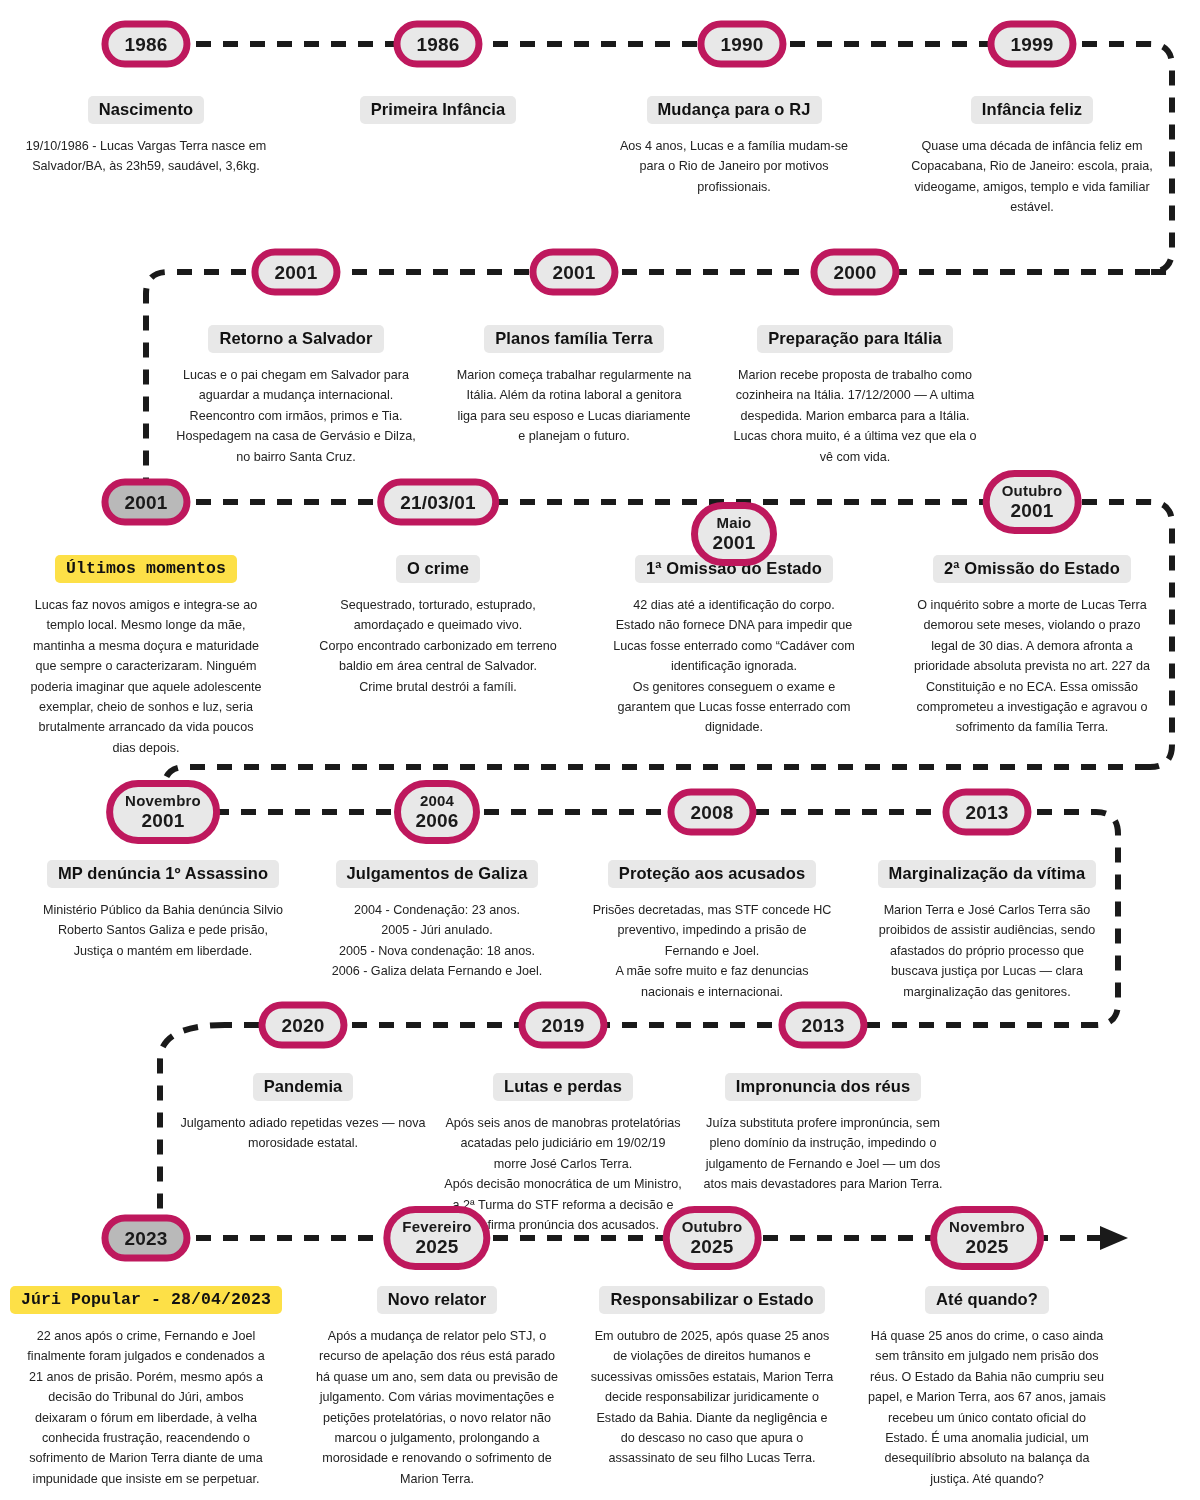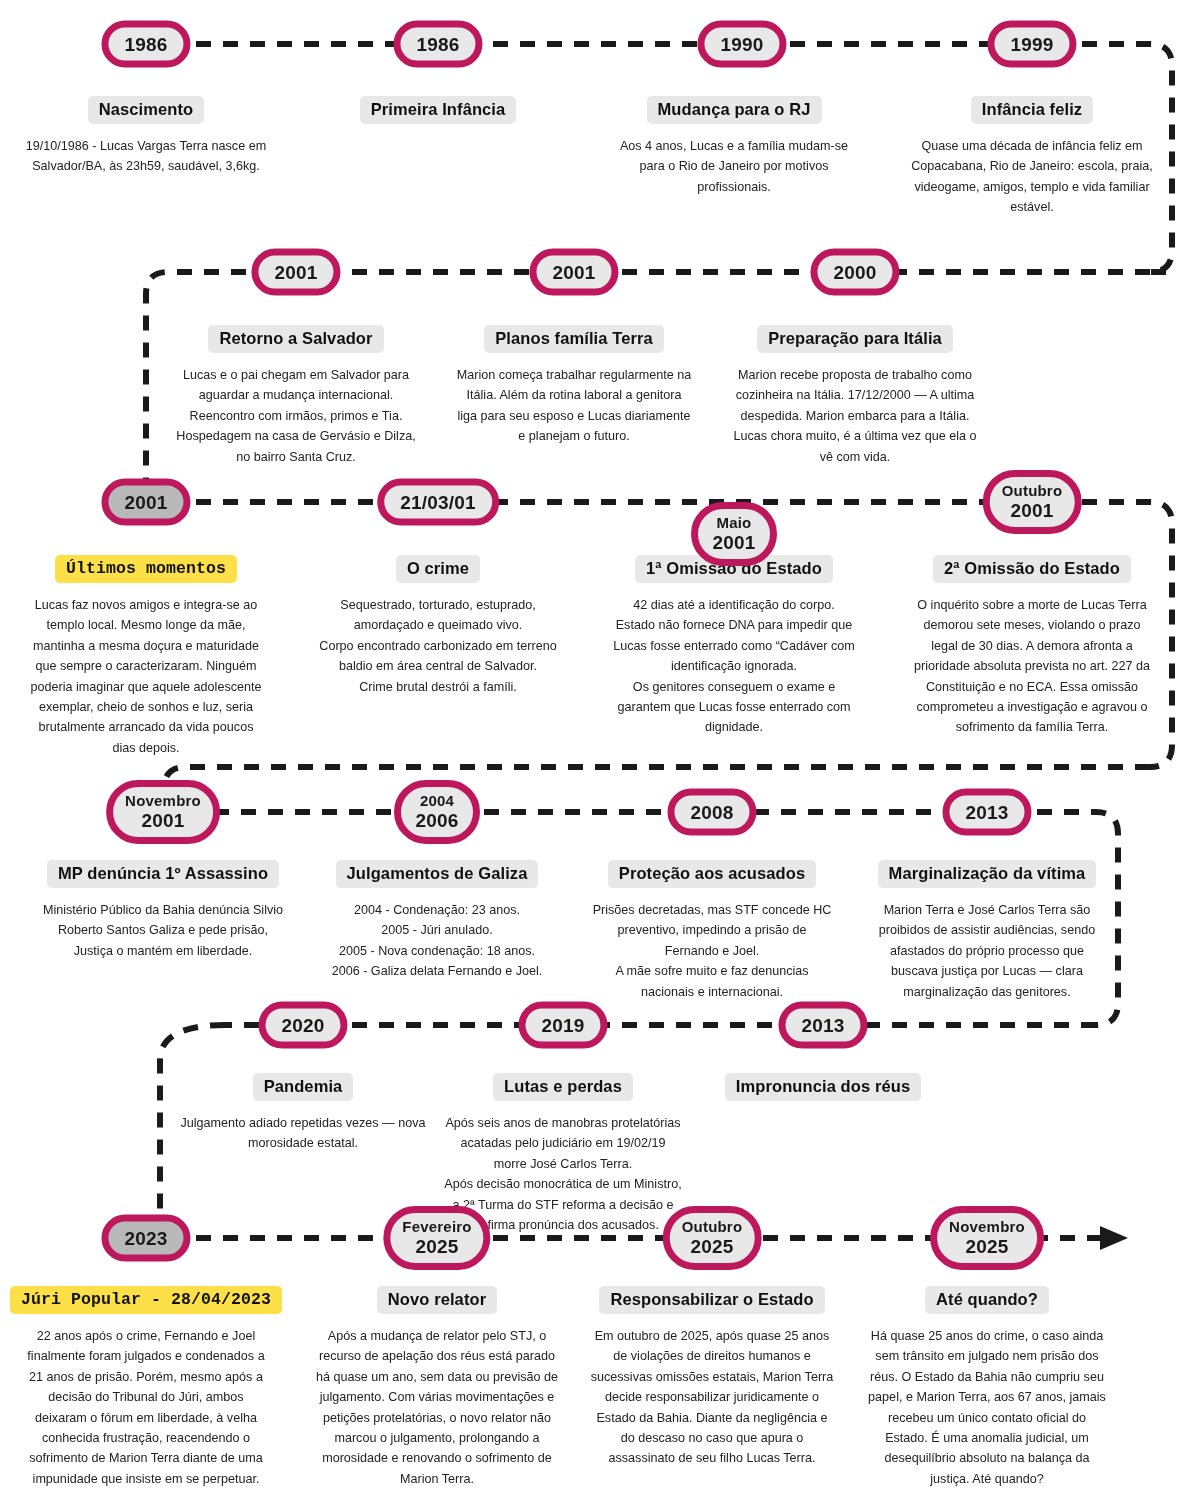--- a/index.html
+++ b/index.html
@@ -195,21 +195,24 @@
       <div class="card" style="left: 303px; top: 1073px; width: 300px;"><div class="card-title">Pandemia</div><div class="card-body">Julgamento adiado repetidas vezes — nova
 morosidade estatal.</div></div>
       <div class="badge" style="left: 563px; top: 1025px;">2019</div>
       <div class="card" style="left: 563px; top: 1073px; width: 300px;"><div class="card-title">Lutas e perdas</div><div class="card-body">Após seis anos de manobras protelatórias
 acatadas pelo judiciário em 19/02/19
 morre José Carlos Terra.
 Após decisão monocrática de um Ministro,
 a 2ª Turma do STF reforma a decisão e
 confirma pronúncia dos acusados.</div></div>
       <div class="badge" style="left: 823px; top: 1025px;">2013</div>
-      <div class="card" style="left: 823px; top: 1073px; width: 300px;"><div class="card-title">Impronuncia dos réus</div></div>
+      <div class="card" style="left: 823px; top: 1073px; width: 300px;"><div class="card-title">Impronuncia dos réus</div><div class="card-body">Juíza substituta profere impronúncia, sem
+pleno domínio da instrução, impedindo o
+julgamento de Fernando e Joel — um dos
+atos mais devastadores para Marion Terra.</div></div>
       <div class="badge highlight" style="left: 146px; top: 1238px;">2023</div>
       <div class="card" style="left: 146px; top: 1286px; width: 300px;"><div class="card-title highlight">Júri Popular - 28/04/2023</div><div class="card-body">22 anos após o crime, Fernando e Joel
 finalmente foram julgados e condenados a
 21 anos de prisão. Porém, mesmo após a
 decisão do Tribunal do Júri, ambos
 deixaram o fórum em liberdade, à velha
 conhecida frustração, reacendendo o
 sofrimento de Marion Terra diante de uma
 impunidade que insiste em se perpetuar.</div></div>
       <div class="badge two-line" style="left: 437px; top: 1238px;"><span class="b-top">Fevereiro</span><span class="b-bot">2025</span></div>

